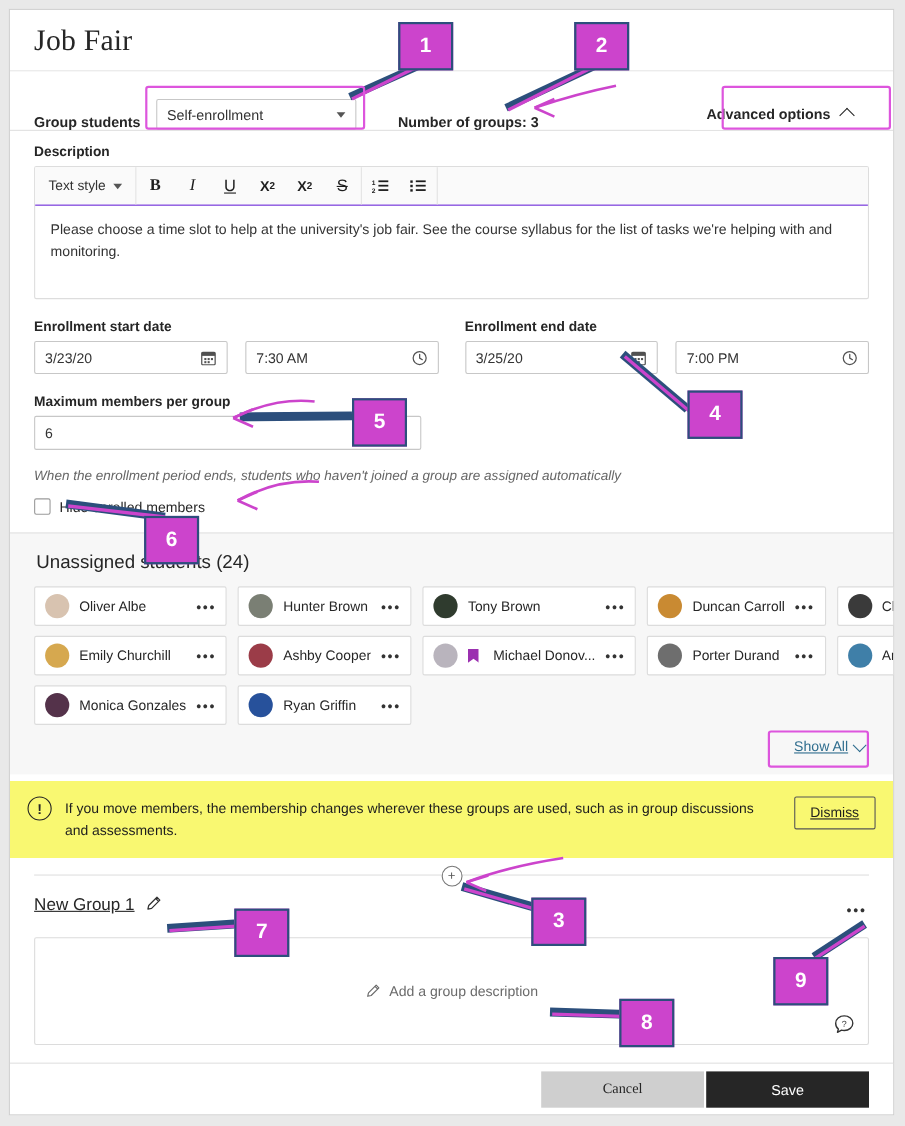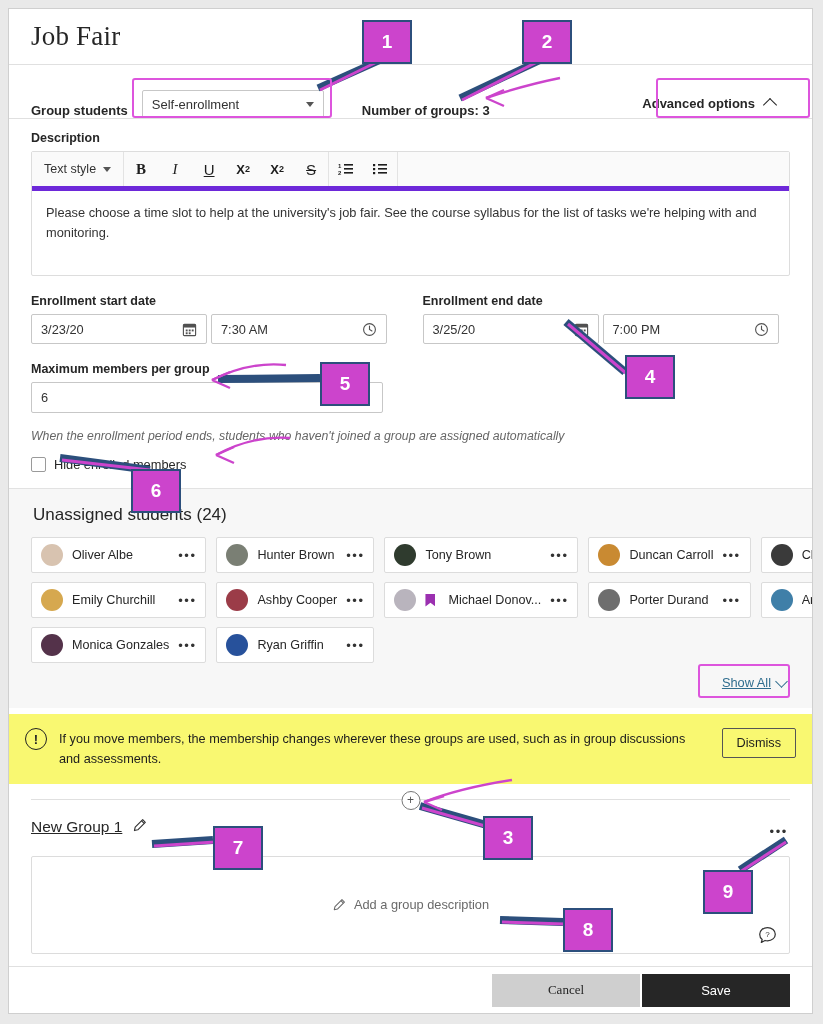--- a/index.html
+++ b/index.html
@@ -44,38 +44,38 @@
     border:1px solid transparent;background:#fff;box-sizing:border-box;
   }
   .chev-up{display:inline-block;width:9px;height:9px;border-left:1.6px solid #262626;border-top:1.6px solid #262626;transform:rotate(45deg);margin-top:3px;}
 
   
   .panel{padding:12px 22px 6px 22px;background:#fff;}
   .field-label{font-weight:bold;font-size:12.5px;margin-bottom:6px;color:#262626;}
 
   
   .editor{border:1px solid #ddd;border-radius:2px;}
-  .toolbar{display:flex;align-items:center;height:34px;background:#fafafa;border-bottom:5px solid #6d28d9;}
+  .toolbar{display:flex;align-items:center;height:34px;background:#fafafa;border-bottom:1px solid #6d28d9;}
   .tb-style{
     display:flex;align-items:center;gap:7px;padding:0 12px;height:100%;
     border-right:1px solid #e3e3e3;font-size:12.5px;color:#333;
   }
   .tb-icon{
     width:34px;height:100%;display:flex;align-items:center;justify-content:center;
     font-size:15px;color:#1d1d1d;font-weight:bold;
   }
   .tb-sep{width:1px;height:34px;background:#e3e3e3;}
   .tb-flex{flex:1;height:100%;border-left:1px solid #e3e3e3;}
   .editor-body{padding:12px 14px 16px 14px;min-height:56px;font-size:12.8px;line-height:1.55;color:#333;}
 
   
   .dates-row{display:flex;margin-top:18px;gap:0;}
   .date-col{width:50%;box-sizing:border-box;}
   .date-col:last-child{padding-left:12px;}
-  .inputs-pair{display:flex;gap:4px;}
+  .inputs-pair{display:flex;gap:16px;}
   .inp{
     height:30px;border:1px solid #c7c7c7;border-radius:2px;background:#fff;
     display:flex;align-items:center;justify-content:space-between;padding:0 9px;
     font-size:12.8px;color:#333;box-sizing:border-box;
   }
   .inp.date{width:176px;}
   .inp.time{width:176px;}
   .ico{width:15px;height:15px;display:inline-block;opacity:.85;}
 
   .maxrow{margin-top:18px;}
@@ -106,21 +106,21 @@
 
   
   .alert{
     background:#f9f871;margin:6px 0 0 0;padding:14px 16px;display:flex;align-items:flex-start;gap:12px;
   }
   .alert-ico{width:20px;height:20px;border:1.6px solid #222;border-radius:50%;
     display:flex;align-items:center;justify-content:center;font-size:13px;font-weight:bold;flex:0 0 20px;}
   .alert-txt{flex:1;font-size:12.7px;line-height:1.6;color:#1d1d1d;padding-top:1px;}
   .dismiss{
     border:1px solid #555;background:transparent;font-size:12.7px;color:#1d1d1d;
-    padding:7px 14px;border-radius:2px;font-family:"Liberation Sans",sans-serif;
+    padding:7px 14px;border-radius:2px;font-family:"Liberation Sans",sans-serif;text-decoration:underline;
   }
 
   
   .adddiv{position:relative;height:30px;background:#fff;}
   .adddiv .line{position:absolute;left:22px;right:22px;top:15px;height:1px;background:#e0e0e0;}
   .plus{
     position:absolute;left:50%;top:7px;transform:translateX(-50%);
     width:17px;height:17px;border-radius:50%;border:1.4px solid #777;background:#fff;
     display:flex;align-items:center;justify-content:center;font-size:12px;color:#555;line-height:1;
   }

